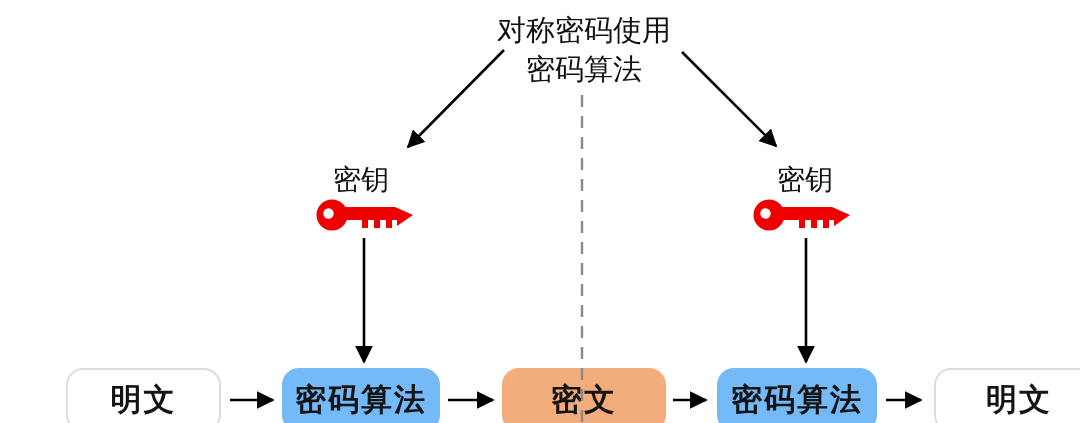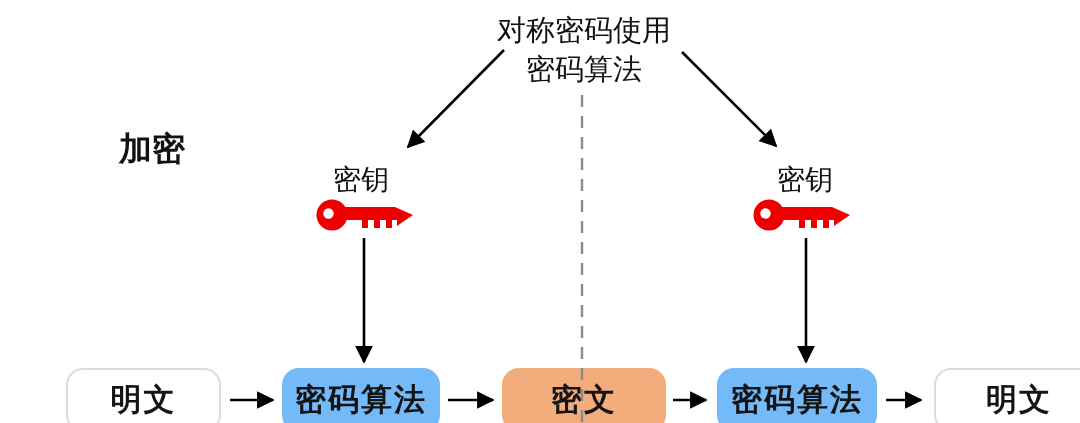--- a/index.html
+++ b/index.html
@@ -80,21 +80,20 @@
 </head>
 <body>
 
 <div class="stage">
 
   <div class="caption">
     <div>对称密码使用</div>
     <div>密码算法</div>
   </div>
 
-  <div class="side-label left">加密</div>
 
   <div class="key-label left">密钥</div>
   <div class="key-label right">密钥</div>
 
   <div class="box plain box-plain-left">
     <span>明文</span>
   </div>
   <div class="box algo box-algo-left">
     <span>密码算法</span>
   </div>

